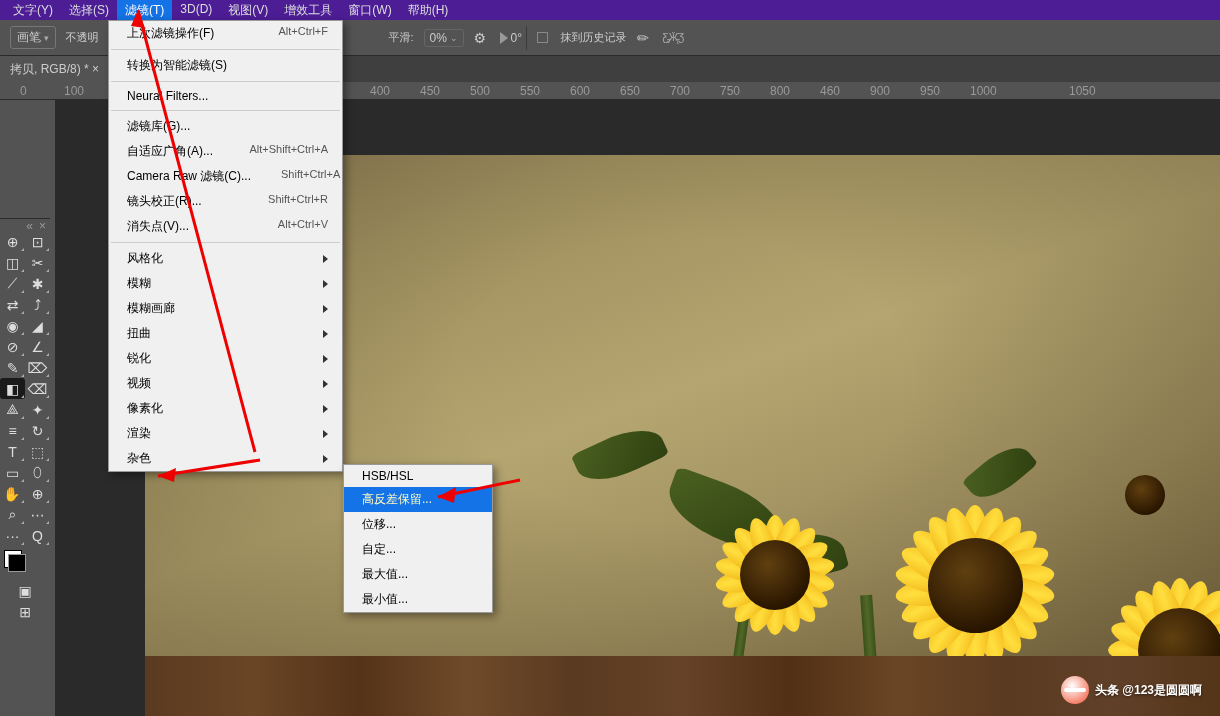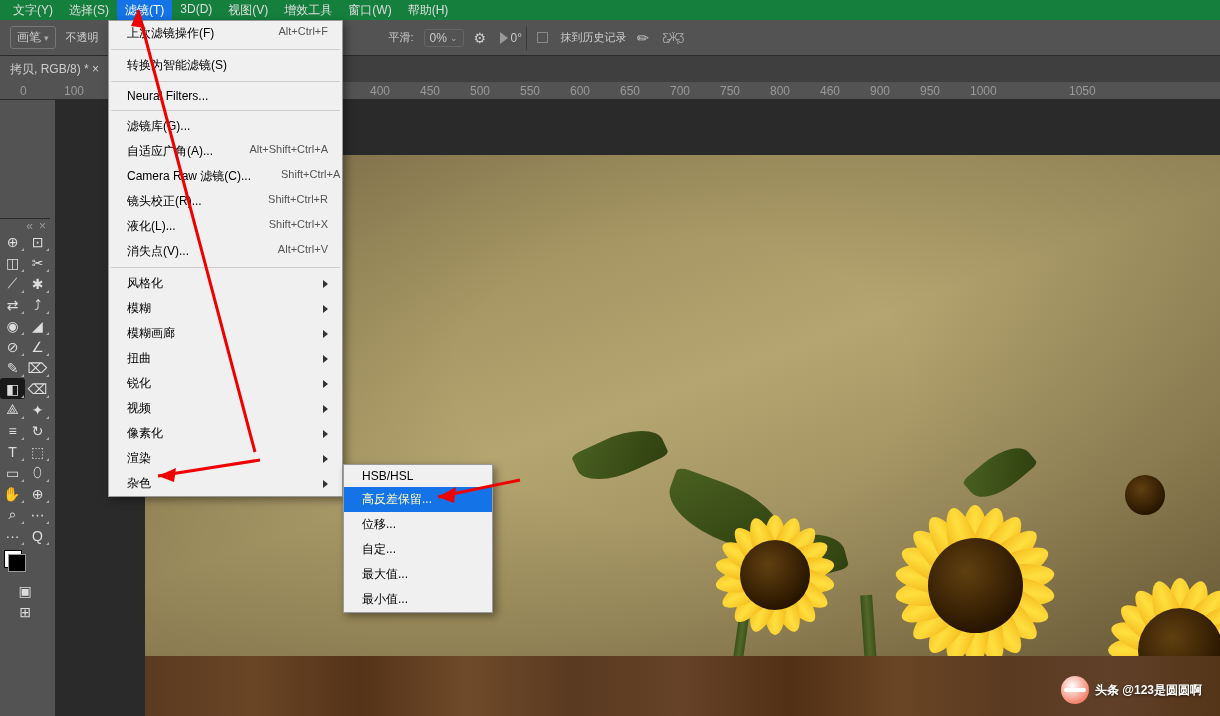--- a/index.html
+++ b/index.html
@@ -1,19 +1,19 @@
 <!DOCTYPE html>
 <html><head>
 <meta charset="utf-8">
 <style>
 * { margin:0; padding:0; box-sizing:border-box; font-family:"Microsoft YaHei",sans-serif; font-size:12px; user-select:none; }
 body { width:1220px; height:716px; background:#535353; overflow:hidden; position:relative; }
 
 
-.menubar { height:20px; background:#15803d; display:flex; color:#ddd; padding-left:5px; position:relative; z-index:10; }
+.menubar { height:20px; background:#4c1d95; display:flex; color:#ddd; padding-left:5px; position:relative; z-index:10; }
 .menubar div { padding:2px 8px 0 8px; cursor:default; }
 .menubar div.active { background:#1473e6; color:#fff; }
 
 
 .optbar { height:36px; background:#535353; color:#ccc; display:flex; align-items:center; padding-left:10px; gap:10px; border-bottom:1px solid #2a2a2a; position:relative; z-index:5; }
 .tool-select { border:1px solid #777; padding:2px 6px; border-radius:3px; display:flex; align-items:center; gap:3px; font-size:11px; }
 .sep { width:1px; height:24px; background:#3a3a3a; }
 .optlabel { font-size:11px; color:#ccc; }
 .pct { display:flex; align-items:center; border:1px solid #666; border-radius:3px; padding:1px 5px; font-size:11px; }
 .gear,.angle,.paint,.butterfly { width:16px; height:16px; display:inline-block; }
@@ -297,24 +297,20 @@
     </div>
     <div class="menu-item">
       <span>Camera Raw 滤镜(C)...</span>
       <span class="sc">Shift+Ctrl+A</span>
     </div>
     <div class="menu-item">
       <span>镜头校正(R)...</span>
       <span class="sc">Shift+Ctrl+R</span>
     </div>
     <div class="menu-item">
-      <span>液化(L)...</span>
-      <span class="sc">Shift+Ctrl+X</span>
-    </div>
-    <div class="menu-item">
       <span>消失点(V)...</span>
       <span class="sc">Alt+Ctrl+V</span>
     </div>
     <div class="menu-sep"></div>
     <div class="menu-item">
       <span>风格化</span>
       <span class="arrow"></span>
     </div>
     <div class="menu-item">
       <span>模糊</span>

